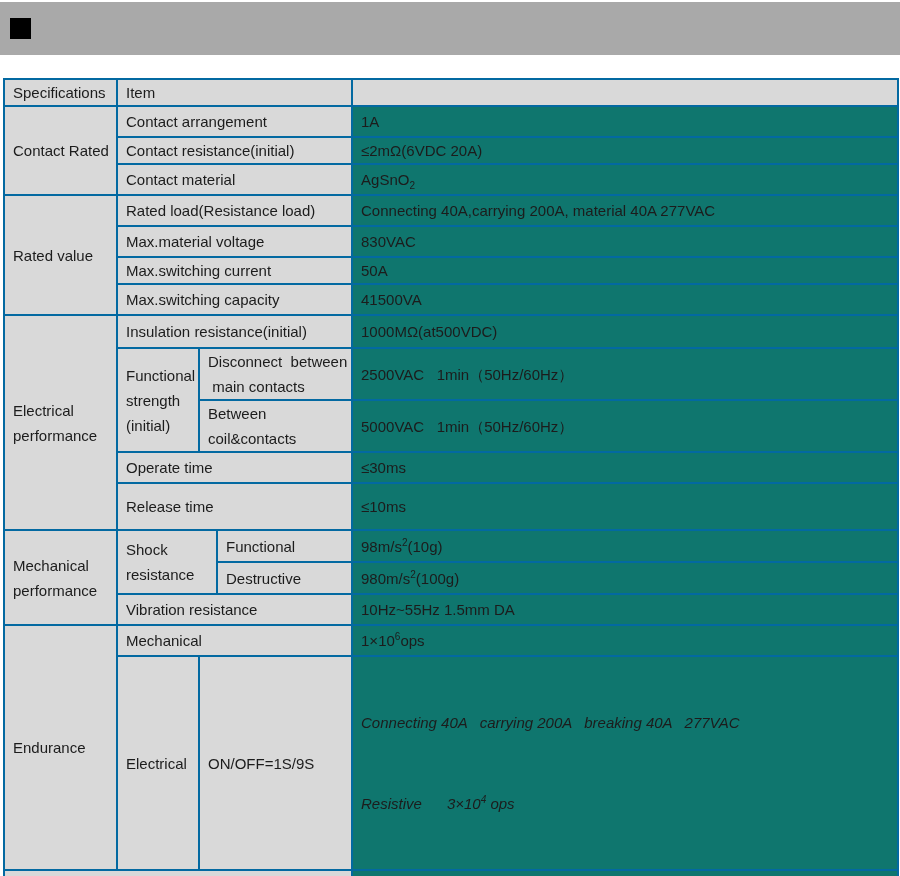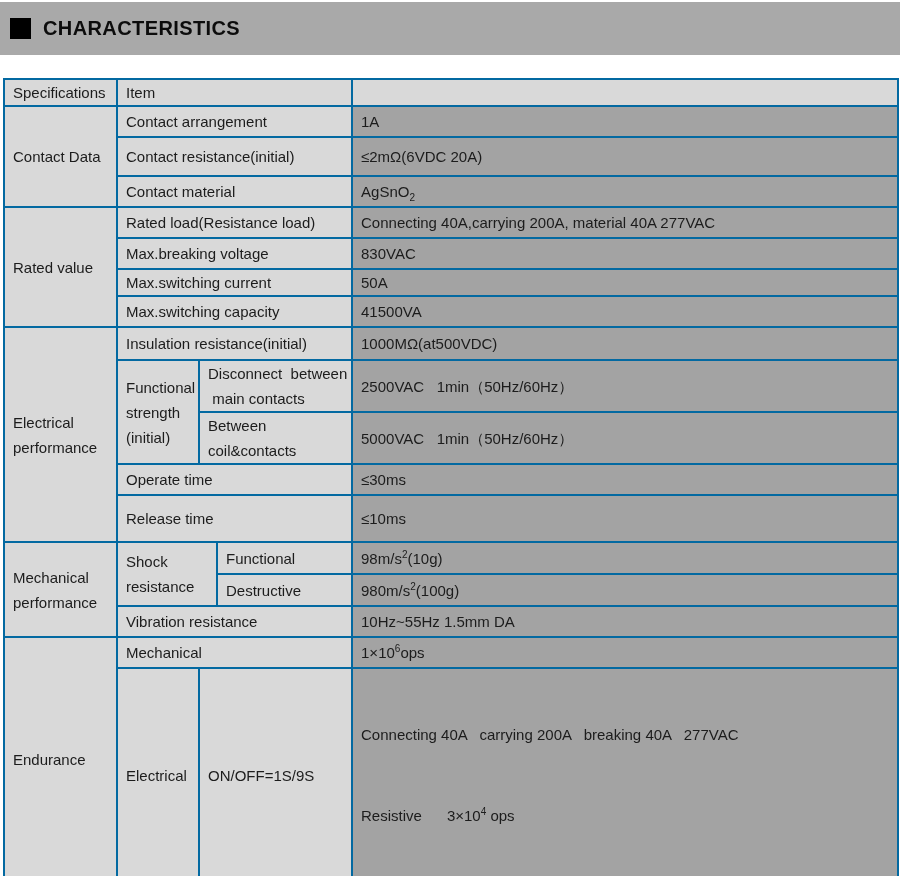--- a/index.html
+++ b/index.html
@@ -6,71 +6,70 @@
     font-family:"Liberation Sans","DejaVu Sans",sans-serif;color:#1a1a1a;}
   .title-bar{margin-top:2px;width:900px;height:53px;background:#a9a9a9;
     display:flex;align-items:center;box-sizing:border-box;padding-left:10px;}
   .title-square{width:21px;height:21px;background:#000;margin-right:12px;flex:0 0 auto;}
   .title-text{font-size:20px;font-weight:bold;color:#0c0c0c;letter-spacing:0.4px;}
   table.spec{border-collapse:collapse;table-layout:fixed;width:894px;margin:23px 0 0 3px;}
   table.spec td{border:2px solid #0369a1;font-size:15px;vertical-align:middle;
     white-space:pre-wrap;padding:0 2px 0 8px;line-height:25px;box-sizing:border-box;
     overflow:hidden;color:#1c1c1c;}
   td.lab{background:#d9d9d9;}
-  td.val{background:#a3a3a3;padding-left:11px;}
-  td.val .ln{line-height:31px;}
+  td.val{background:#0f766e;padding-left:11px;}
+  td.val .ln{line-height:31px;font-style:italic;}
   sup{font-size:10px;line-height:0;}
   sub{font-size:10px;line-height:0;}
 </style>
 </head>
 <body>
 
 <div class="title-bar">
   <div class="title-square"></div>
-  <div class="title-text">CHARACTERISTICS</div>
 </div>
 
 <table class="spec">
   <colgroup>
     <col style="width:93px">
       <col style="width:20px">
       <col style="width:82px">
     <col style="width:18px">
       <col style="width:135px">
       <col style="width:546px">
   </colgroup>
 
   <tbody>
       <tr style="height:27px">
     <td class="lab" colspan="2">Specifications</td>
     <td class="lab" colspan="3">Item</td>
     <td class="lab"></td>
   </tr>
 
   <tr style="height:31px">
-    <td class="lab" rowspan="3" colspan="2">Contact Data</td>
+    <td class="lab" rowspan="3" colspan="2">Contact Rated</td>
     <td class="lab" colspan="3">Contact arrangement</td>
     <td class="val">1A</td>
   </tr>
-  <tr style="height:39px">
+  <tr style="height:27px">
     <td class="lab" colspan="3">Contact resistance(initial)</td>
     <td class="val">≤2mΩ(6VDC 20A)</td>
   </tr>
   <tr style="height:31px">
     <td class="lab" colspan="3">Contact material</td>
     <td class="val"><span>AgSnO</span><sub>2</sub></td>
   </tr>
 
   <tr style="height:31px">
     <td class="lab" rowspan="4" colspan="2">Rated value</td>
     <td class="lab" colspan="3">Rated load(Resistance load)</td>
     <td class="val">Connecting 40A,carrying 200A, material 40A 277VAC</td>
   </tr>
   <tr style="height:31px">
-    <td class="lab" colspan="3">Max.breaking voltage</td>
+    <td class="lab" colspan="3">Max.material voltage</td>
     <td class="val">830VAC</td>
   </tr>
   <tr style="height:24px">
     <td class="lab" colspan="3">Max.switching current</td>
     <td class="val">50A</td>
   </tr>
   <tr style="height:31px">
     <td class="lab" colspan="3">Max.switching capacity</td>
     <td class="val">41500VA</td>
   </tr>

